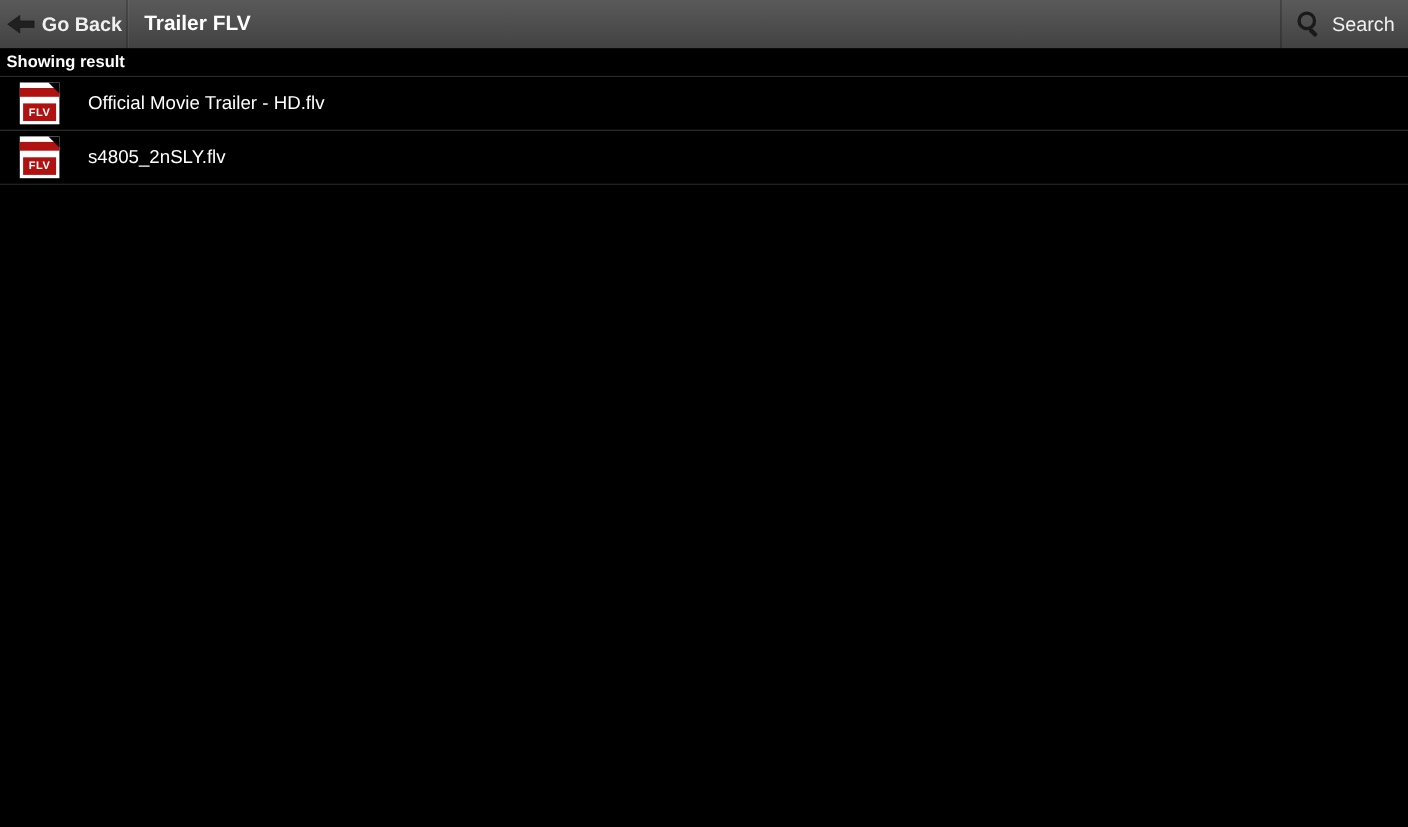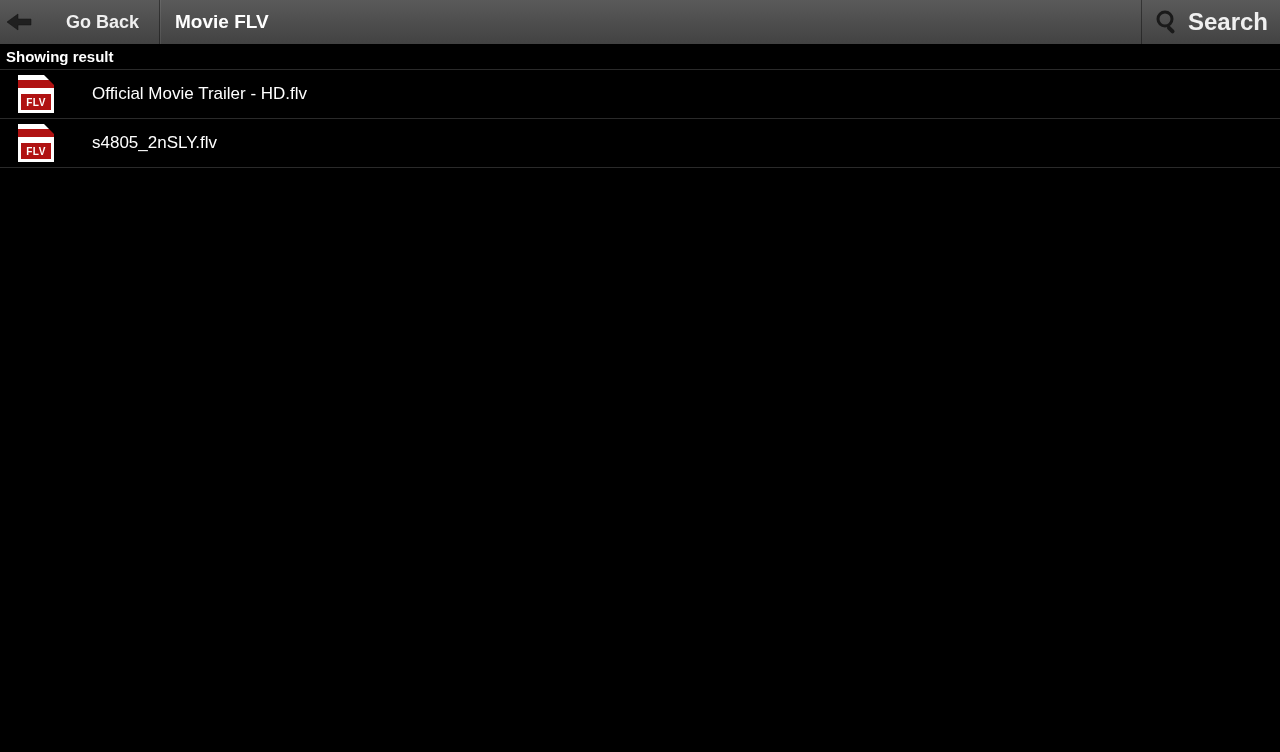--- a/index.html
+++ b/index.html
@@ -18,24 +18,23 @@
       height: 44px;
       background: linear-gradient(to bottom, #5a5a5a 0%, #4e4e4e 50%, #424242 100%);
       display: flex;
       align-items: center;
       color: #fff;
     }
     .back-button {
       display: flex;
       align-items: center;
       height: 100%;
-      padding: 0 20px 0 6px;
+      padding: 0 4px 0 6px;
       cursor: pointer;
       border-right: 1px solid rgba(0,0,0,0.4);
-      gap: 28px;
     }
     .back-arrow {
       width: 26px;
       height: 20px;
       display: flex;
       align-items: center;
       justify-content: center;
       margin-right: 6px;
     }
     .back-label {
@@ -64,22 +63,22 @@
     }
     .search-icon {
       width: 26px;
       height: 26px;
       display: flex;
       align-items: center;
       justify-content: center;
       margin-right: 8px;
     }
     .search-label {
-      font-size: 24px;
-      font-weight: bold;
+      font-size: 18px;
+      font-weight: normal;
       color: #f0f0f0;
     }
     .status-bar {
       padding: 4px 6px;
       color: #ffffff;
       font-size: 15px;
       font-weight: bold;
       background: #000;
     }
     .list {
@@ -141,36 +140,35 @@
       font-size: 10px;
       font-weight: bold;
       display: flex;
       align-items: center;
       justify-content: center;
       letter-spacing: 0.5px;
     }
     .file-name {
       color: #fff;
       font-size: 17px;
-      margin-left: 12px;
     }
   </style>
 </head>
 <body>
 
 <div class="header">
   <div class="back-button">
     <span class="back-arrow">
       <svg width="26" height="18" viewBox="0 0 26 18">
         <path d="M 12 1 L 1 9 L 12 17 L 12 12 L 25 12 L 25 6 L 12 6 Z" fill="#202020" stroke="#111" stroke-width="0.5"></path>
       </svg>
     </span>
     <span class="back-label">Go Back</span>
   </div>
-  <div class="title">Movie FLV</div>
+  <div class="title">Trailer FLV</div>
   <div class="search-button">
     <span class="search-icon">
       <svg width="26" height="26" viewBox="0 0 26 26">
         <circle cx="11" cy="10" r="7" fill="none" stroke="#1a1a1a" stroke-width="3"></circle>
         <rect x="15" y="16" width="9" height="4" rx="2" transform="rotate(45 15 16)" fill="#1a1a1a"></rect>
       </svg>
     </span>
     <span class="search-label">Search</span>
   </div>
 </div>

